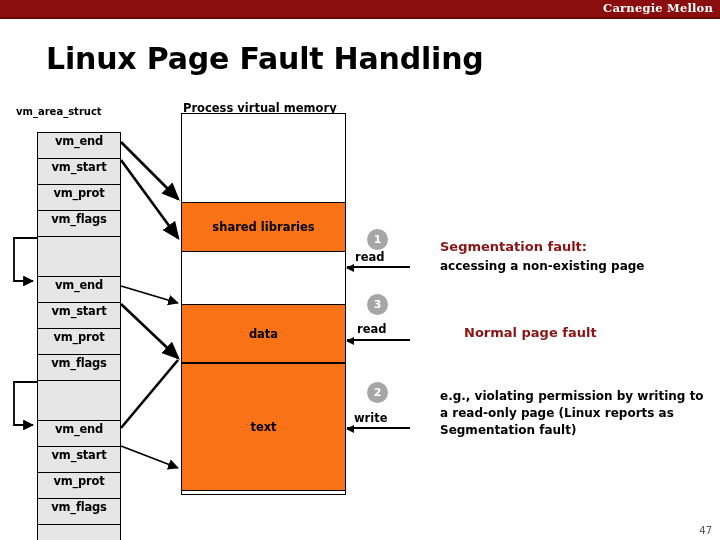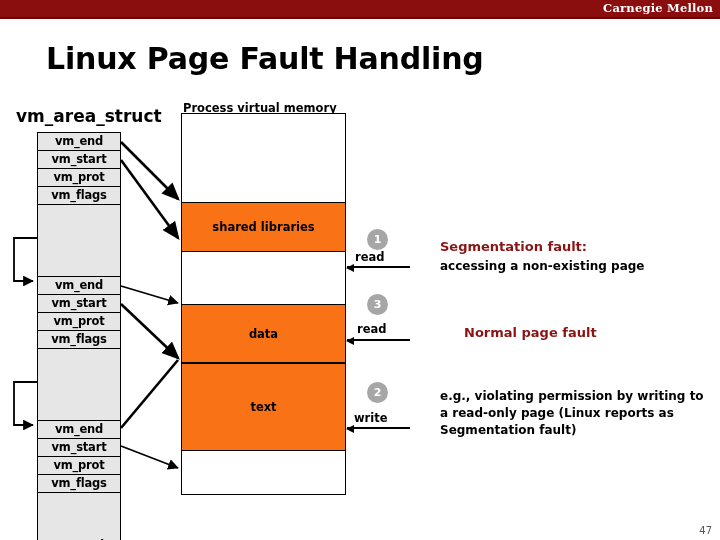--- a/index.html
+++ b/index.html
@@ -66,21 +66,21 @@
 
   
   .struct-box {
     position: absolute;
     width: 84px;
     background: #e6e6e6;
     border: 1px solid #000;
     box-sizing: border-box;
   }
   .struct-row {
-    height: 18px;
+    height: 26px;
     line-height: 17px;
     text-align: center;
     font-size: 11.5px;
     font-weight: bold;
     color: #000;
     border-bottom: 1px solid #000;
     box-sizing: border-box;
     letter-spacing: -0.2px;
   }
   .struct-row.last { border-bottom: none; margin-top: 43px; }
@@ -114,21 +114,21 @@
     color: #000;
   }
   .vm-seg span {
     position: absolute;
     left: 0; right: 0;
     top: 50%;
     transform: translateY(-50%);
   }
   #seg-shared { top: 88px;  height: 50px; }
   #seg-data   { top: 190px; height: 59px; }
-  #seg-text   { top: 249px; height: 88px; border-top: 1.5px solid #000; }
+  #seg-text   { top: 249px; height: 128px; border-top: 1.5px solid #000; }
 
   
   .step-circle {
     position: absolute;
     width: 21px;
     height: 21px;
     border-radius: 50%;
     background: #a6a6a6;
     color: #ffffff;
     font-size: 11px;
@@ -203,21 +203,21 @@
 </style>
 </head>
 <body>
 
 <div id="banner"></div>
 <div id="banner-shadow"></div>
 <div id="brand">Carnegie Mellon</div>
 
 <div id="slide-title">Linux Page Fault Handling</div>
 
-<div class="lbl" style="left:16px; top:106px; font-size:17px;">vm_area_struct</div>
+<div class="lbl" style="left:16px; top:106px; font-size:10px;">vm_area_struct</div>
 <div class="lbl" style="left:183px; top:101px; font-size:11.5px;">Process virtual memory</div>
 
 <svg id="connectors" viewBox="0 0 720 540">
   <defs>
     <marker id="ah" markerWidth="7" markerHeight="7" refX="6" refY="3" orient="auto" markerUnits="strokeWidth">
       <path d="M0,0 L7,3 L0,6 z" fill="#000"></path>
     </marker>
     <marker id="ahs" markerWidth="6" markerHeight="6" refX="5.5" refY="3" orient="auto" markerUnits="strokeWidth">
       <path d="M0,0 L6,3 L0,6 z" fill="#000"></path>
     </marker>

